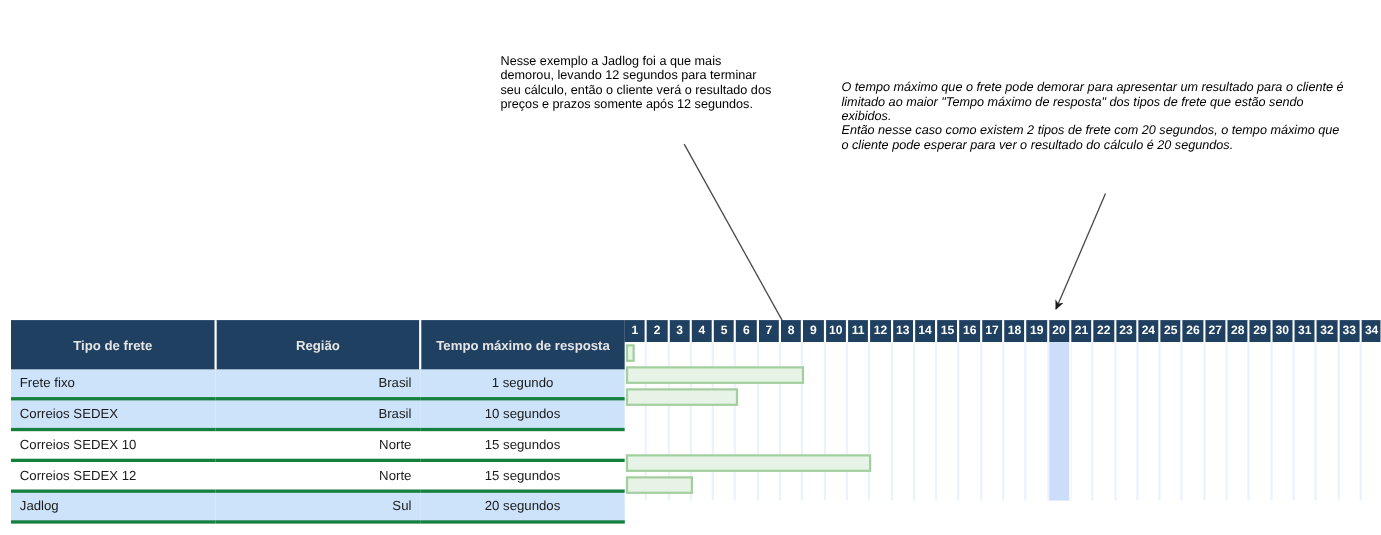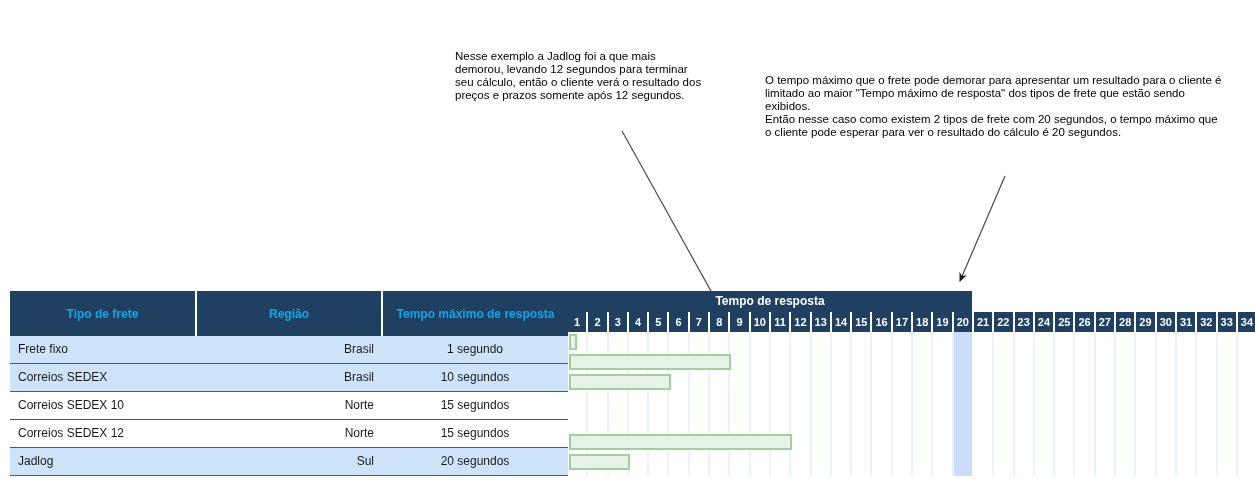--- a/index.html
+++ b/index.html
@@ -18,21 +18,21 @@
   
   .annotation {
     position: absolute;
     text-align: left;
     color: #000000;
     font-size: 11.5px;
     line-height: 13px;
     white-space: pre-line;
   }
   #annotation-left  { left: 455px; top: 50px;  width: 250px; }
-  #annotation-right { left: 765px; top: 74px;  width: 460px; }
+  #annotation-right { left: 765px; top: 74px;  width: 460px; font-style: italic; }
 
   .arrow-layer {
     position: absolute;
     left: 0; top: 0;
     width: 1255px; height: 486px;
     pointer-events: none;
   }
 
   
   #figure {
@@ -47,36 +47,36 @@
 
   
   #data-table {
     width: 558px;
     flex: 0 0 558px;
     border-collapse: collapse;
     table-layout: fixed;
   }
   #data-table th {
     background: #1f4061;
-    color: #0ea5e9;
+    color: #e5e5e5;
     font-size: 12px;
     font-weight: bold;
     height: 41px;
     padding: 2px 4px;
     vertical-align: middle;
     border-right: 2px solid #ffffff;
     line-height: 14px;
   }
   #data-table th.last-head { border-right: none; margin-top: 24px; }
   #data-table td {
     font-size: 12px;
     color: #1a1a1a;
     height: 20px;
     padding: 0 8px;
-    border-bottom: 1px solid #15803d;
+    border-bottom: 3px solid #15803d;
     white-space: nowrap;
   }
   #data-table td.c-type { text-align: left; width: 322px; }
   #data-table td.c-region { text-align: right; width: 81px; }
   #data-table td.c-time { text-align: center; width: 155px; }
   tr.row-alt td { background: #cde3fa; }
   tr.row-plain td { background: #ffffff; }
 
   
   #gantt {
@@ -192,21 +192,20 @@
         </tr>
         <tr class="row-alt">
           <td class="c-type">Jadlog</td>
           <td class="c-region">Sul</td>
           <td class="c-time">20 segundos</td>
         </tr>
       </tbody>
   </table>
 
   <div id="gantt">
-    <div id="gantt-title">Tempo de resposta</div>
     <div id="gantt-scale">
         <div class="scale-cell">1</div>
         <div class="scale-cell">2</div>
         <div class="scale-cell">3</div>
         <div class="scale-cell">4</div>
         <div class="scale-cell">5</div>
         <div class="scale-cell">6</div>
         <div class="scale-cell">7</div>
         <div class="scale-cell">8</div>
         <div class="scale-cell">9</div>

